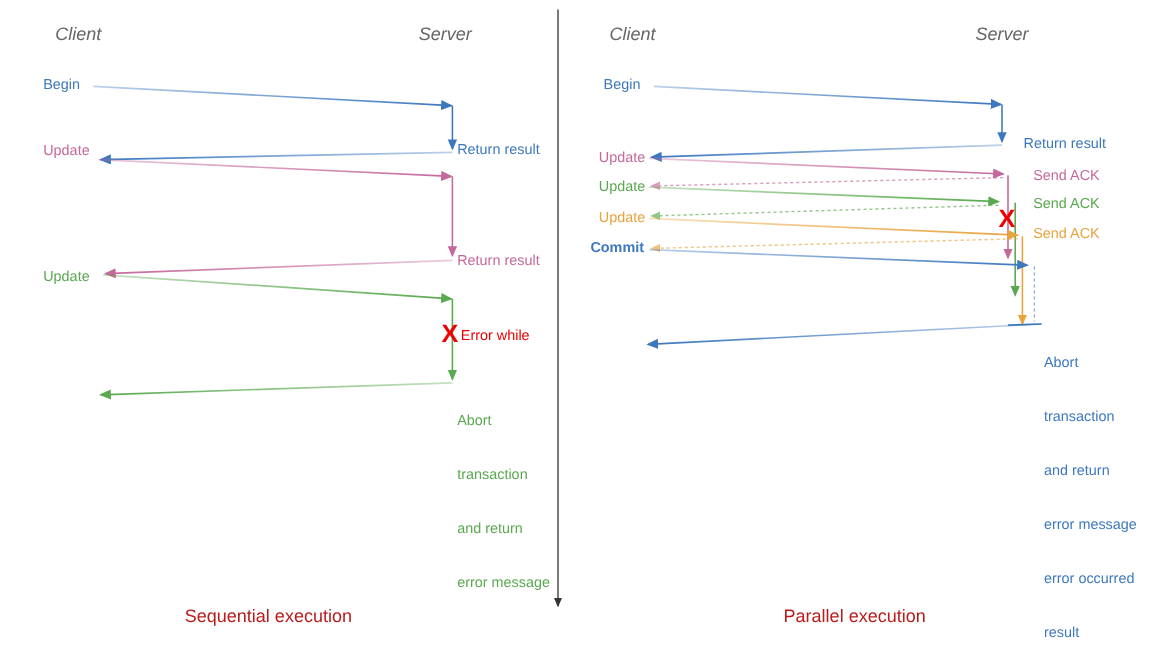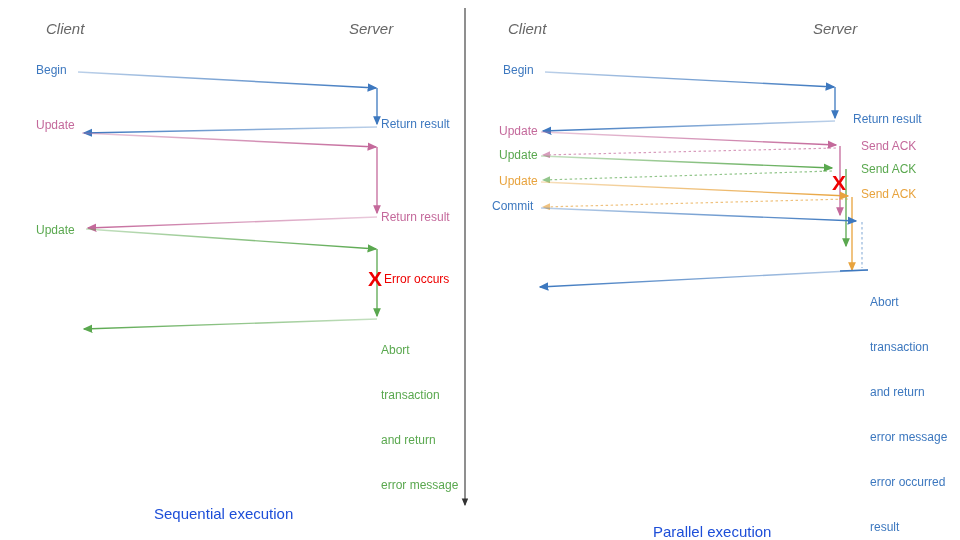--- a/index.html
+++ b/index.html
@@ -2,21 +2,21 @@
 <html><head>
 <meta charset="utf-8">
 <style>
   html,body{margin:0;padding:0;background:#ffffff;}
   body{width:960px;height:540px;overflow:hidden;
        font-family:"Liberation Sans","DejaVu Sans",sans-serif;}
   #stage{position:relative;width:960px;height:404px;background:#fff;}
   svg#canvas{position:absolute;left:0;top:0;width:960px;height:540px;}
   .lbl{position:absolute;white-space:pre;line-height:13.5px;}
   .actor{font-style:italic;font-size:15px;color:#666666;}
-  .caption{font-size:15px;color:#1d4ed8;text-align:right;}
+  .caption{font-size:15px;color:#b91c1c;text-align:right;}
   .msg{font-size:12px;}
   .timelbl{font-size:12px;color:#333333;}
   .errlbl{font-size:12px;color:#ee0000;}
   .xmark{position:absolute;font-size:21px;font-weight:bold;color:#ee0000;
          font-family:"Liberation Sans","DejaVu Sans",sans-serif;line-height:21px;}
   .blk{line-height:15px;}
 </style>
 </head>
 <body>
 
@@ -131,41 +131,41 @@
   <div class="lbl actor" style="left:349px;top:22px;">Server</div>
 
   <div class="lbl msg" style="left:36px;top:64px;color:#3d78bf;">Begin</div>
   <div class="lbl msg" style="left:36px;top:119px;color:#c4699b;">Update</div>
   <div class="lbl msg" style="left:36px;top:224px;color:#5aa84f;">Update</div>
 
   <div class="lbl msg" style="left:381px;top:118px;color:#3d78bf;">Return result</div>
   <div class="lbl msg" style="left:381px;top:211px;color:#c4699b;">Return result</div>
 
   <div class="xmark" style="left:368px;top:268px;">X</div>
-  <div class="lbl errlbl" style="left:384px;top:273px;">Error occurs</div>
+  <div class="lbl errlbl" style="left:384px;top:273px;">Error while</div>
 
   <div class="lbl msg blk" style="left:381px;top:313px;color:#5aa84f;">
     <div>Abort</div>
     <div>transaction</div>
     <div>and return</div>
     <div>error message</div>
   </div>
 
   <div class="lbl caption" style="left:154px;top:507px;">Sequential execution</div>
 
   <div class="lbl timelbl" style="left:452px;top:534px;margin-top:18px;">Time</div>
 
   <div class="lbl actor" style="left:508px;top:22px;">Client</div>
   <div class="lbl actor" style="left:813px;top:22px;">Server</div>
 
   <div class="lbl msg" style="left:503px;top:64px;color:#3d78bf;">Begin</div>
   <div class="lbl msg" style="left:499px;top:125px;color:#c4699b;">Update</div>
   <div class="lbl msg" style="left:499px;top:149px;color:#5aa84f;">Update</div>
   <div class="lbl msg" style="left:499px;top:175px;color:#e8a33d;">Update</div>
-  <div class="lbl msg" style="left:492px;top:200px;color:#3d78bf;">Commit</div>
+  <div class="lbl msg" style="left:492px;top:200px;color:#3d78bf;font-weight:bold;">Commit</div>
 
   <div class="lbl msg" style="left:853px;top:113px;color:#3d78bf;">Return result</div>
   <div class="lbl msg" style="left:861px;top:140px;color:#c4699b;">Send ACK</div>
   <div class="lbl msg" style="left:861px;top:163px;color:#5aa84f;">Send ACK</div>
   <div class="lbl msg" style="left:861px;top:188px;color:#e8a33d;">Send ACK</div>
 
   <div class="xmark" style="left:832px;top:172px;">X</div>
 
   <div class="lbl msg blk" style="left:870px;top:265px;color:#3d78bf;">
     <div>Abort</div>
@@ -173,15 +173,15 @@
     <div>and return</div>
     <div>error message</div>
     <div>error occurred</div>
     <div>result</div>
     
     
     
     
   </div>
 
-  <div class="lbl caption" style="left:653px;top:507px;margin-top:18px;">Parallel execution</div>
+  <div class="lbl caption" style="left:653px;top:507px;">Parallel execution</div>
 
 </div>
 
 </body></html>

